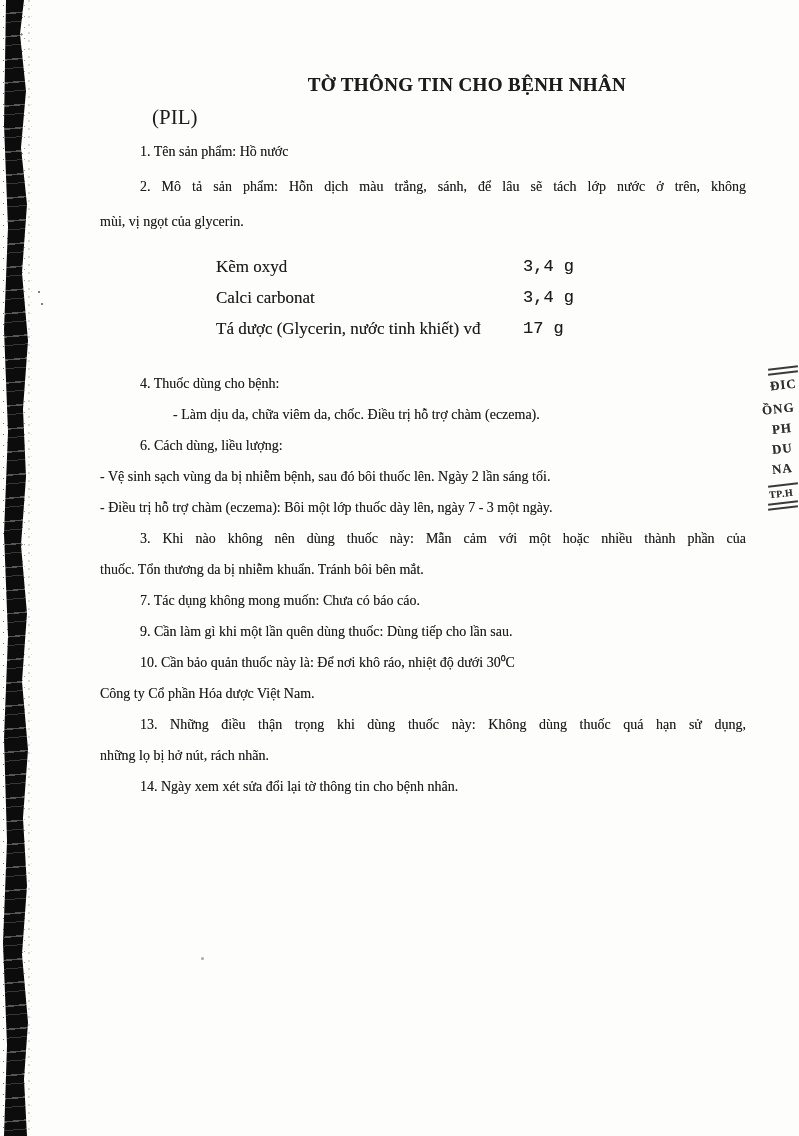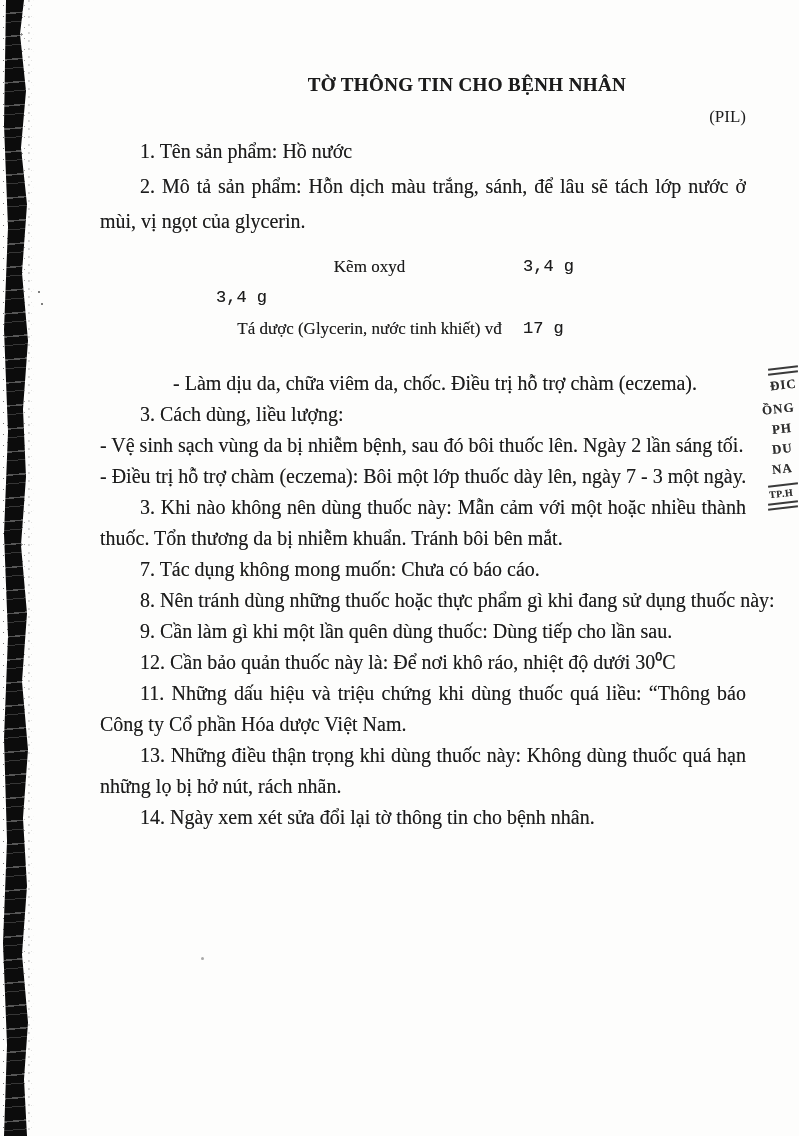--- a/index.html
+++ b/index.html
@@ -38,37 +38,37 @@
   }
   .speck-dot{position:absolute;background:#555;border-radius:50%;}
   
   .doc{position:absolute;left:100px;right:53px;top:58px;margin-top:12px;}
   .title{
     font-weight:bold;font-size:19px;letter-spacing:.4px;
     text-align:center;padding-left:88px;height:30px;line-height:30px;
     text-shadow:0 0 .4px rgba(0,0,0,.55);
   }
   .subtitle{
-    font-size:17px;text-align:right;padding-left:52px;
+    font-size:21px;text-align:left;padding-left:52px;
     height:34px;line-height:34px;
   }
   .ln{
-    font-size:20px;line-height:35px;height:35px;
+    font-size:14px;line-height:35px;height:35px;
     white-space:nowrap;
     text-shadow:0 0 .35px rgba(0,0,0,.45);
   }
   .b{line-height:31px;height:31px;}
   .first{text-indent:40px;}
   .deep{text-indent:73px;}
   .just{white-space:normal;text-align:justify;text-align-last:justify;overflow:hidden;}
   
   .ing{margin-top:12px;margin-bottom:24px;}
   .ing-row{display:flex;padding-left:116px;font-size:17px;height:31px;line-height:31px;
     text-shadow:0 0 .35px rgba(0,0,0,.45);}
-  .ing-name{width:307px;flex:none;text-align:center;}
+  .ing-name{width:307px;flex:none;}
   .ing-val{flex:none;font-family:Liberation Mono, monospace;}
   
   .stamp{position:absolute;right:0;top:360px;width:42px;height:160px;color:#2e2e2e;}
   .st-rule{position:absolute;right:1px;width:30px;height:2px;background:#3a3a3a;transform:rotate(-7deg);}
   .st-frag{
     position:absolute;right:2px;
     font-family:"Liberation Serif",serif;font-weight:bold;
     font-size:13px;letter-spacing:1px;transform:rotate(-6deg);
     text-shadow:0 0 .3px rgba(0,0,0,.4);white-space:nowrap;
   }
@@ -95,39 +95,39 @@
     <div class="ln first">1. Tên sản phẩm: Hồ nước</div>
     <div class="ln first just">2. Mô tả sản phẩm: Hỗn dịch màu trắng, sánh, để lâu sẽ tách lớp nước ở trên, không</div>
     <div class="ln">mùi, vị ngọt của glycerin.</div>
 
     <div class="ing">
       <div class="ing-row">
         <span class="ing-name">Kẽm oxyd</span>
         <span class="ing-val">3,4 g</span>
       </div>
       <div class="ing-row">
+        <span class="ing-name">Calci carbonat</span>
         <span class="ing-val">3,4 g</span>
       </div>
       <div class="ing-row">
         <span class="ing-name">Tá dược  (Glycerin, nước tinh khiết) vđ</span>
         <span class="ing-val">17 g</span>
       </div>
     </div>
 
+    <div class="ln b first">4. Thuốc dùng cho bệnh:</div>
     <div class="ln b deep">- Làm dịu da, chữa viêm da, chốc. Điều trị hỗ trợ chàm (eczema).</div>
-    <div class="ln b first">3. Cách dùng, liều lượng:</div>
+    <div class="ln b first">6. Cách dùng, liều lượng:</div>
     <div class="ln b">- Vệ sinh sạch vùng da bị nhiễm bệnh, sau đó bôi thuốc lên. Ngày 2 lần sáng tối.</div>
     <div class="ln b">- Điều trị hỗ trợ chàm (eczema): Bôi một lớp thuốc dày lên, ngày 7 - 3 một ngày.</div>
     <div class="ln b first just">3. Khi nào không nên dùng thuốc này: Mẫn cảm với một hoặc nhiều thành phần của</div>
     <div class="ln b">thuốc. Tổn thương da bị nhiễm khuẩn. Tránh bôi bên mắt.</div>
     <div class="ln b first">7. Tác dụng không mong muốn: Chưa có báo cáo.</div>
-    <div class="ln b first">8. Nên tránh dùng những thuốc hoặc thực phẩm gì khi đang sử dụng thuốc này:</div>
     <div class="ln b first">9. Cần làm gì khi một lần quên dùng thuốc: Dùng tiếp cho lần sau.</div>
-    <div class="ln b first">12. Cần bảo quản thuốc này là: Để nơi khô ráo, nhiệt độ dưới 30⁰C</div>
-    <div class="ln b first just">11. Những dấu hiệu và triệu chứng khi dùng thuốc quá liều: “Thông báo cho bác sỹ</div>
+    <div class="ln b first">10. Cần bảo quản thuốc này là: Để nơi khô ráo, nhiệt độ dưới 30⁰C</div>
     <div class="ln b">Công ty Cổ phần Hóa dược Việt Nam.</div>
     <div class="ln b first just">13. Những điều thận trọng khi dùng thuốc này: Không dùng thuốc quá hạn sử dụng,</div>
     <div class="ln b">những lọ bị hở nút, rách nhãn.</div>
     <div class="ln b first">14. Ngày xem xét sửa đổi lại tờ thông tin cho bệnh nhân.</div>
   </div>
 
   <div class="stamp">
     <div class="st-rule" style="top:7px;"></div>
     <div class="st-rule" style="top:12px;"></div>
     <div class="st-frag" style="top:17px;">ĐIC</div>

